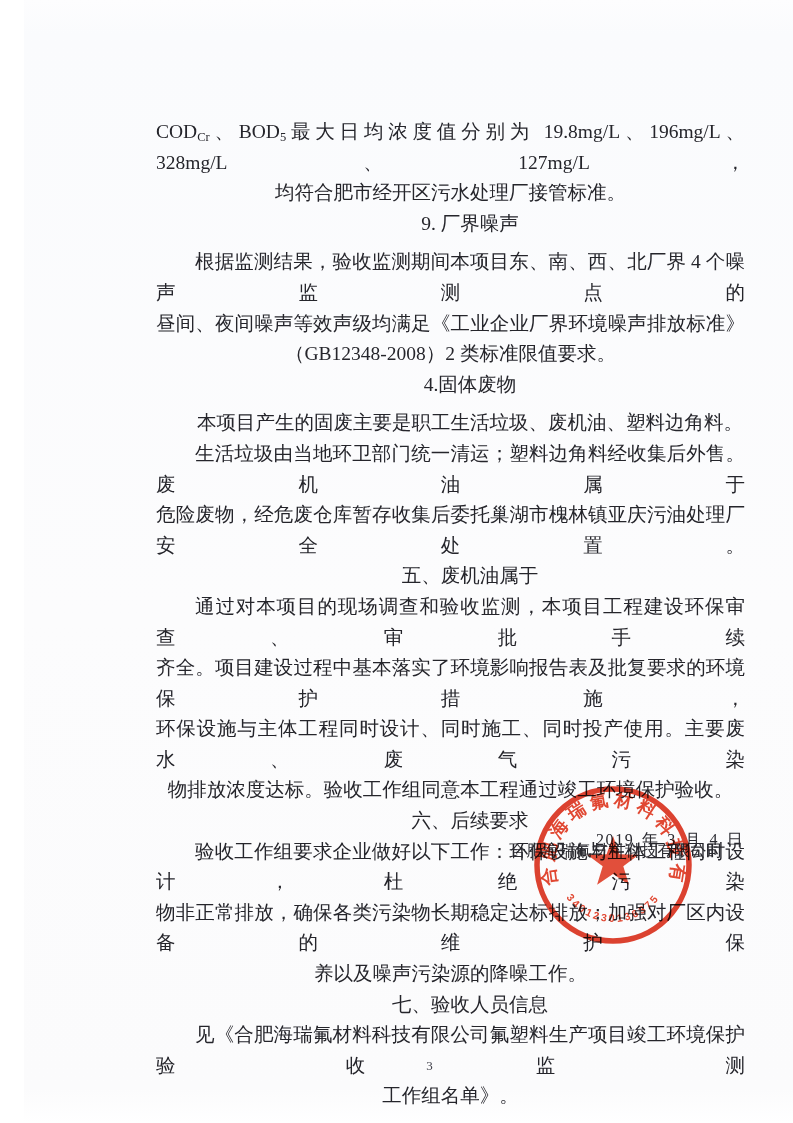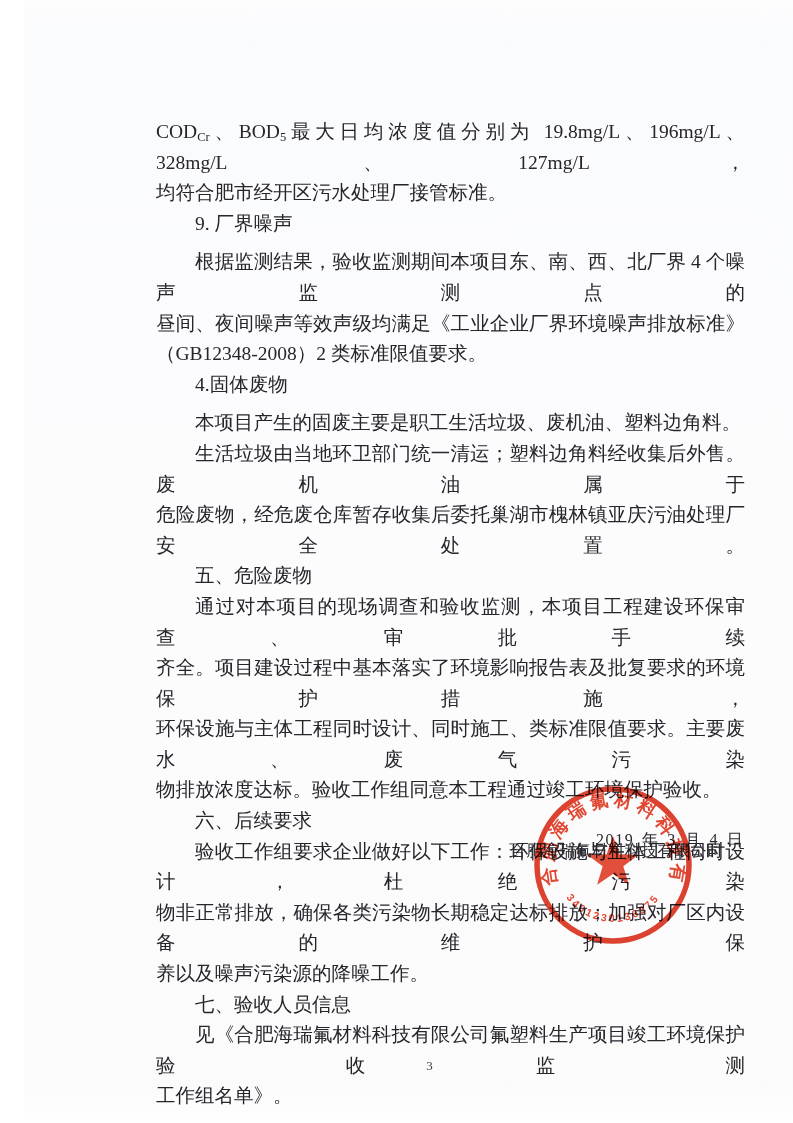--- a/index.html
+++ b/index.html
@@ -12,21 +12,21 @@
     position:absolute;inset:0;
     background:linear-gradient(180deg,#fdfdfe 0%,#fafbfd 3%,#fcfcfd 55%,#fbfbfc 97%,#ffffff 100%);
     margin-left:24px;
   }
   .doc-body{
     position:absolute;left:132px;top:117px;width:589px;
     font-size:19.5px;color:#25252b;
   }
   .doc-line{
     line-height:30.6px;min-height:30.6px;
-    text-align:left;white-space:nowrap;
+    text-align:center;white-space:nowrap;
   }
   .doc-line.justify{
     white-space:normal;
     text-align:justify;
     text-align-last:justify;
   }
   .doc-line.indent{text-indent:39px;}
   .doc-line.gap-after{margin-bottom:8px;}
   .doc-line sub{
     font-size:12.5px;line-height:0;vertical-align:baseline;
@@ -67,24 +67,24 @@
       <div class="doc-line justify"><span>COD</span><sub>Cr</sub><span>、BOD</span><sub>5</sub><span>最大日均浓度值分别为 19.8mg/L、196mg/L、328mg/L、127mg/L，</span></div>
       <div class="doc-line"><span>均符合肥市经开区污水处理厂接管标准。</span></div>
       <div class="doc-line indent gap-after"><span>9. 厂界噪声</span></div>
       <div class="doc-line indent justify"><span>根据监测结果，验收监测期间本项目东、南、西、北厂界 4 个噪声监测点的</span></div>
       <div class="doc-line justify"><span>昼间、夜间噪声等效声级均满足《工业企业厂界环境噪声排放标准》</span></div>
       <div class="doc-line"><span>（GB12348-2008）2 类标准限值要求。</span></div>
       <div class="doc-line indent gap-after"><span>4.固体废物</span></div>
       <div class="doc-line indent"><span>本项目产生的固废主要是职工生活垃圾、废机油、塑料边角料。</span></div>
       <div class="doc-line indent justify"><span>生活垃圾由当地环卫部门统一清运；塑料边角料经收集后外售。废机油属于</span></div>
       <div class="doc-line justify"><span>危险废物，经危废仓库暂存收集后委托巢湖市槐林镇亚庆污油处理厂安全处置。</span></div>
-      <div class="doc-line indent"><span>五、危险废物</span></div>
+      <div class="doc-line indent"><span>五、废机油属于</span></div>
       <div class="doc-line indent justify"><span>通过对本项目的现场调查和验收监测，本项目工程建设环保审查、审批手续</span></div>
       <div class="doc-line justify"><span>齐全。项目建设过程中基本落实了环境影响报告表及批复要求的环境保护措施，</span></div>
-      <div class="doc-line justify"><span>环保设施与主体工程同时设计、同时施工、类标准限值要求。主要废水、废气污染</span></div>
+      <div class="doc-line justify"><span>环保设施与主体工程同时设计、同时施工、同时投产使用。主要废水、废气污染</span></div>
       <div class="doc-line"><span>物排放浓度达标。验收工作组同意本工程通过竣工环境保护验收。</span></div>
       <div class="doc-line indent"><span>六、后续要求</span></div>
       <div class="doc-line indent justify"><span>验收工作组要求企业做好以下工作：环保设施与主体工程同时设计，杜绝污染</span></div>
       <div class="doc-line justify"><span>物非正常排放，确保各类污染物长期稳定达标排放；加强对厂区内设备的维护保</span></div>
       <div class="doc-line"><span>养以及噪声污染源的降噪工作。</span></div>
       <div class="doc-line indent"><span>七、验收人员信息</span></div>
       <div class="doc-line indent justify"><span>见《合肥海瑞氟材料科技有限公司氟塑料生产项目竣工环境保护验收监测</span></div>
       <div class="doc-line"><span>工作组名单》。</span></div>
     </div>
 

